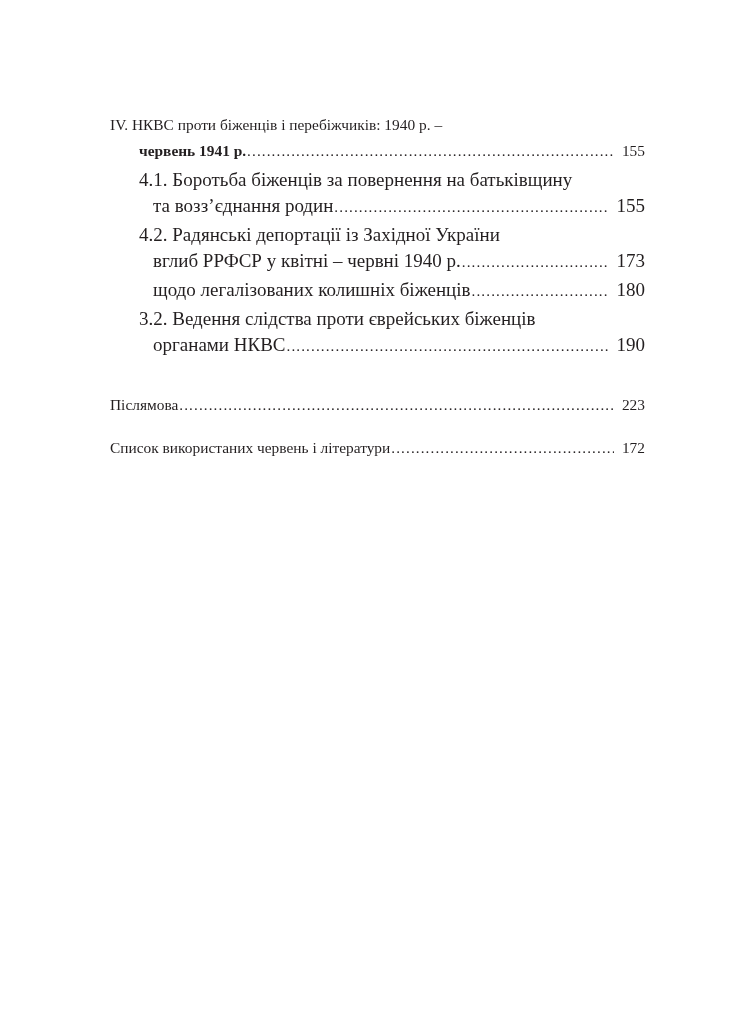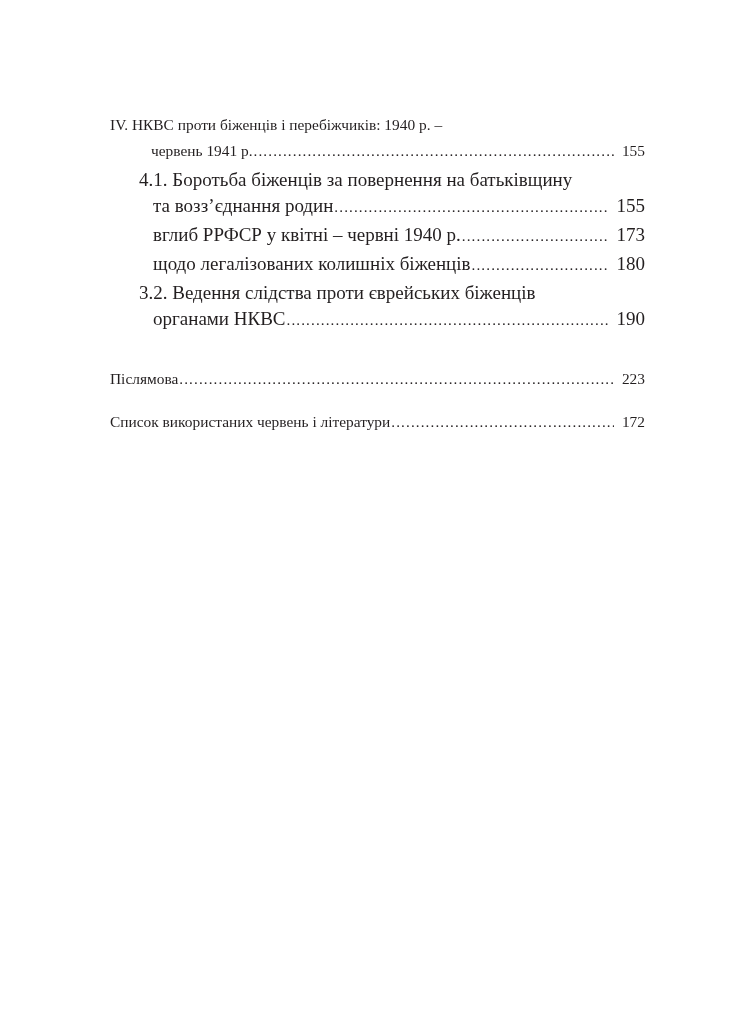--- a/index.html
+++ b/index.html
@@ -55,21 +55,21 @@
   .entry-line .pg {
     white-space: pre;
     padding-left: 0px;
     margin-left: 7px;
   }
   .entry-line.nolead .spacer { flex: 1 1 auto; }
 
   
   .lvl-chapter .entry-line { font-size: 15.4px; }
   .lvl-chapter .first { margin-left: 0; }
-  .lvl-chapter .cont { margin-left: 41px; }
+  .lvl-chapter .cont { margin-left: 29px; font-weight: bold; }
 
   .lvl-sub { margin-left: 29px; width: 506px; }
   .lvl-sub .entry-line { font-size: 19px; }
   .lvl-sub .cont { margin-left: 14px; }
 
   .lvl-top { margin-top: 17px; }
   .lvl-top .entry-line { font-size: 15.4px; }
 
   .gap-after-chapter { height: 1px; }
   .block-gap { height: 14px; }
@@ -100,20 +100,24 @@
         <span class="spacer"></span>
       </div>
       <div class="entry-line">
         <span class="txt cont">та возз’єднання родин</span>
         <span class="leader"></span>
         <span class="pg">155</span>
       </div>
     </div>
 
     <div class="entry lvl-sub">
+      <div class="entry-line nolead">
+        <span class="txt">4.2. Радянські депортації із Західної України</span>
+        <span class="spacer"></span>
+      </div>
       <div class="entry-line">
         <span class="txt cont">вглиб РРФСР у квітні – червні 1940 р.</span>
         <span class="leader"></span>
         <span class="pg">173</span>
       </div>
     </div>
 
     <div class="entry lvl-sub">
       <div class="entry-line">
         <span class="txt cont">щодо легалізованих колишніх біженців</span>

